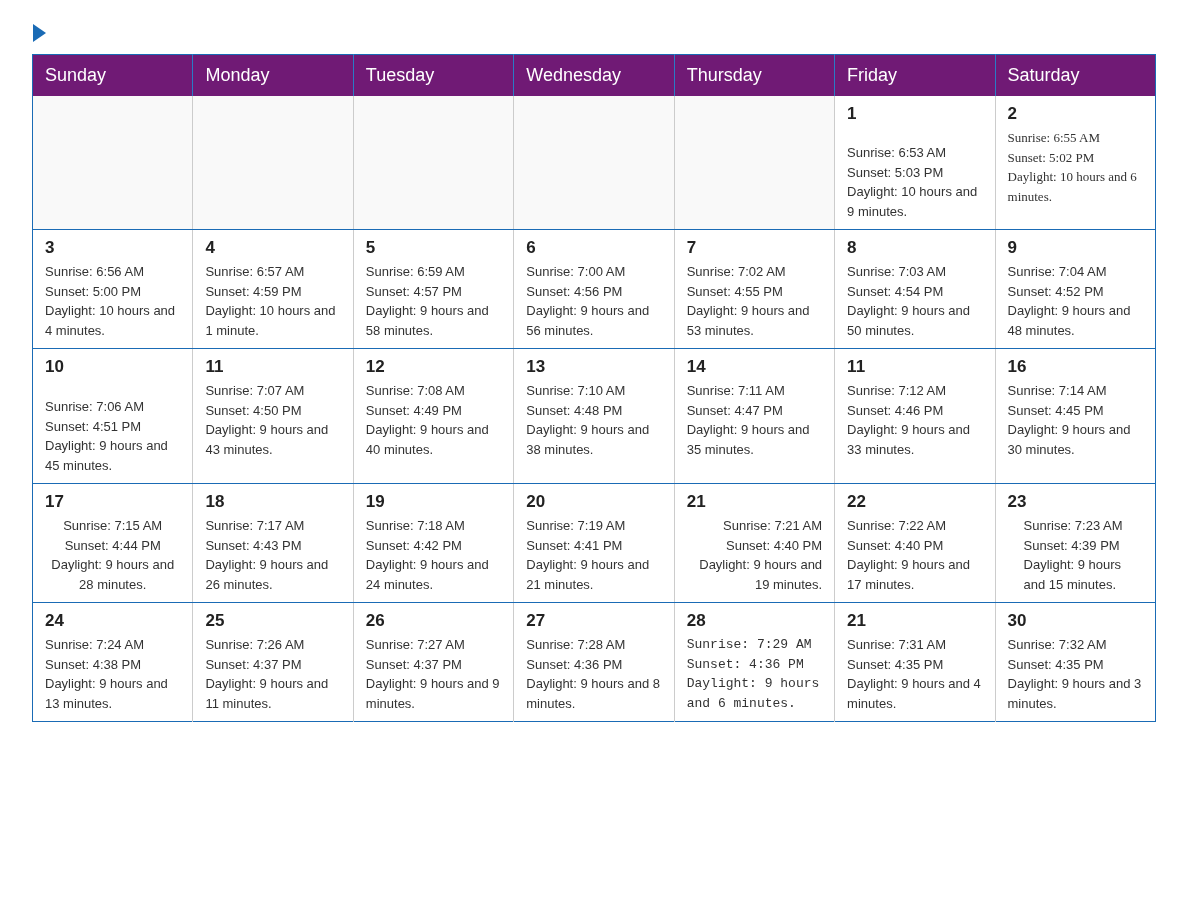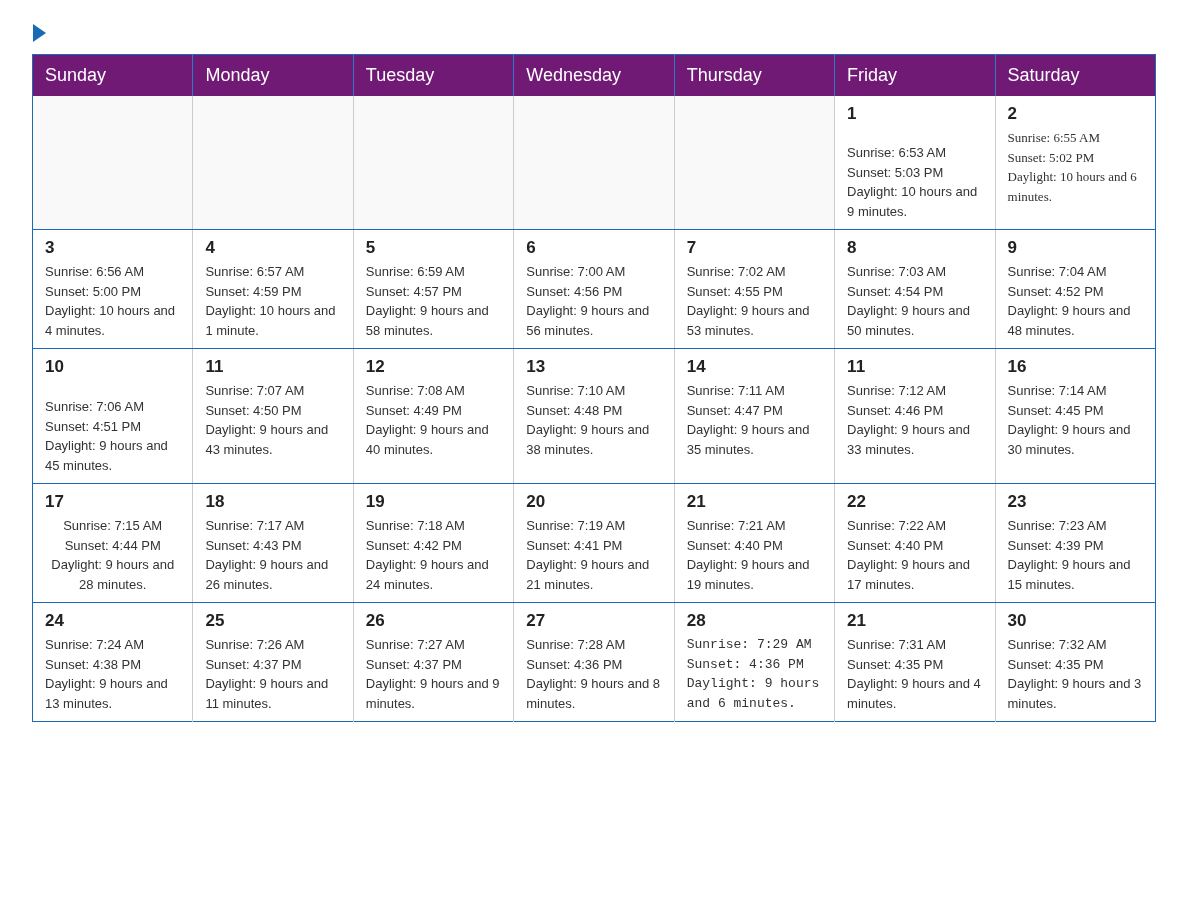--- a/index.html
+++ b/index.html
@@ -265,33 +265,33 @@
 Daylight: 9 hours and 24 minutes.</div>
         </td>
         <td>
           <div class="day-number">20</div>
           <div class="day-info" style="white-space: pre-line;">Sunrise: 7:19 AM
 Sunset: 4:41 PM
 Daylight: 9 hours and 21 minutes.</div>
         </td>
         <td>
           <div class="day-number">21</div>
-          <div class="day-info" style="white-space: pre-line;">Sunrise: 7:21 AM
+          <div class="day-info" style="white-space: pre-line; text-align: right;">Sunrise: 7:21 AM
 Sunset: 4:40 PM
 Daylight: 9 hours and 19 minutes.</div>
         </td>
         <td>
           <div class="day-number">22</div>
           <div class="day-info" style="white-space: pre-line;">Sunrise: 7:22 AM
 Sunset: 4:40 PM
 Daylight: 9 hours and 17 minutes.</div>
         </td>
         <td>
           <div class="day-number">23</div>
-          <div class="day-info" style="white-space: pre-line;">Sunrise: 7:23 AM
+          <div class="day-info" style="white-space: pre-line; margin-left: 16px;">Sunrise: 7:23 AM
 Sunset: 4:39 PM
 Daylight: 9 hours and 15 minutes.</div>
         </td>
       </tr>
       <tr>
         <td>
           <div class="day-number">24</div>
           <div class="day-info" style="white-space: pre-line;">Sunrise: 7:24 AM
 Sunset: 4:38 PM
 Daylight: 9 hours and 13 minutes.</div>

